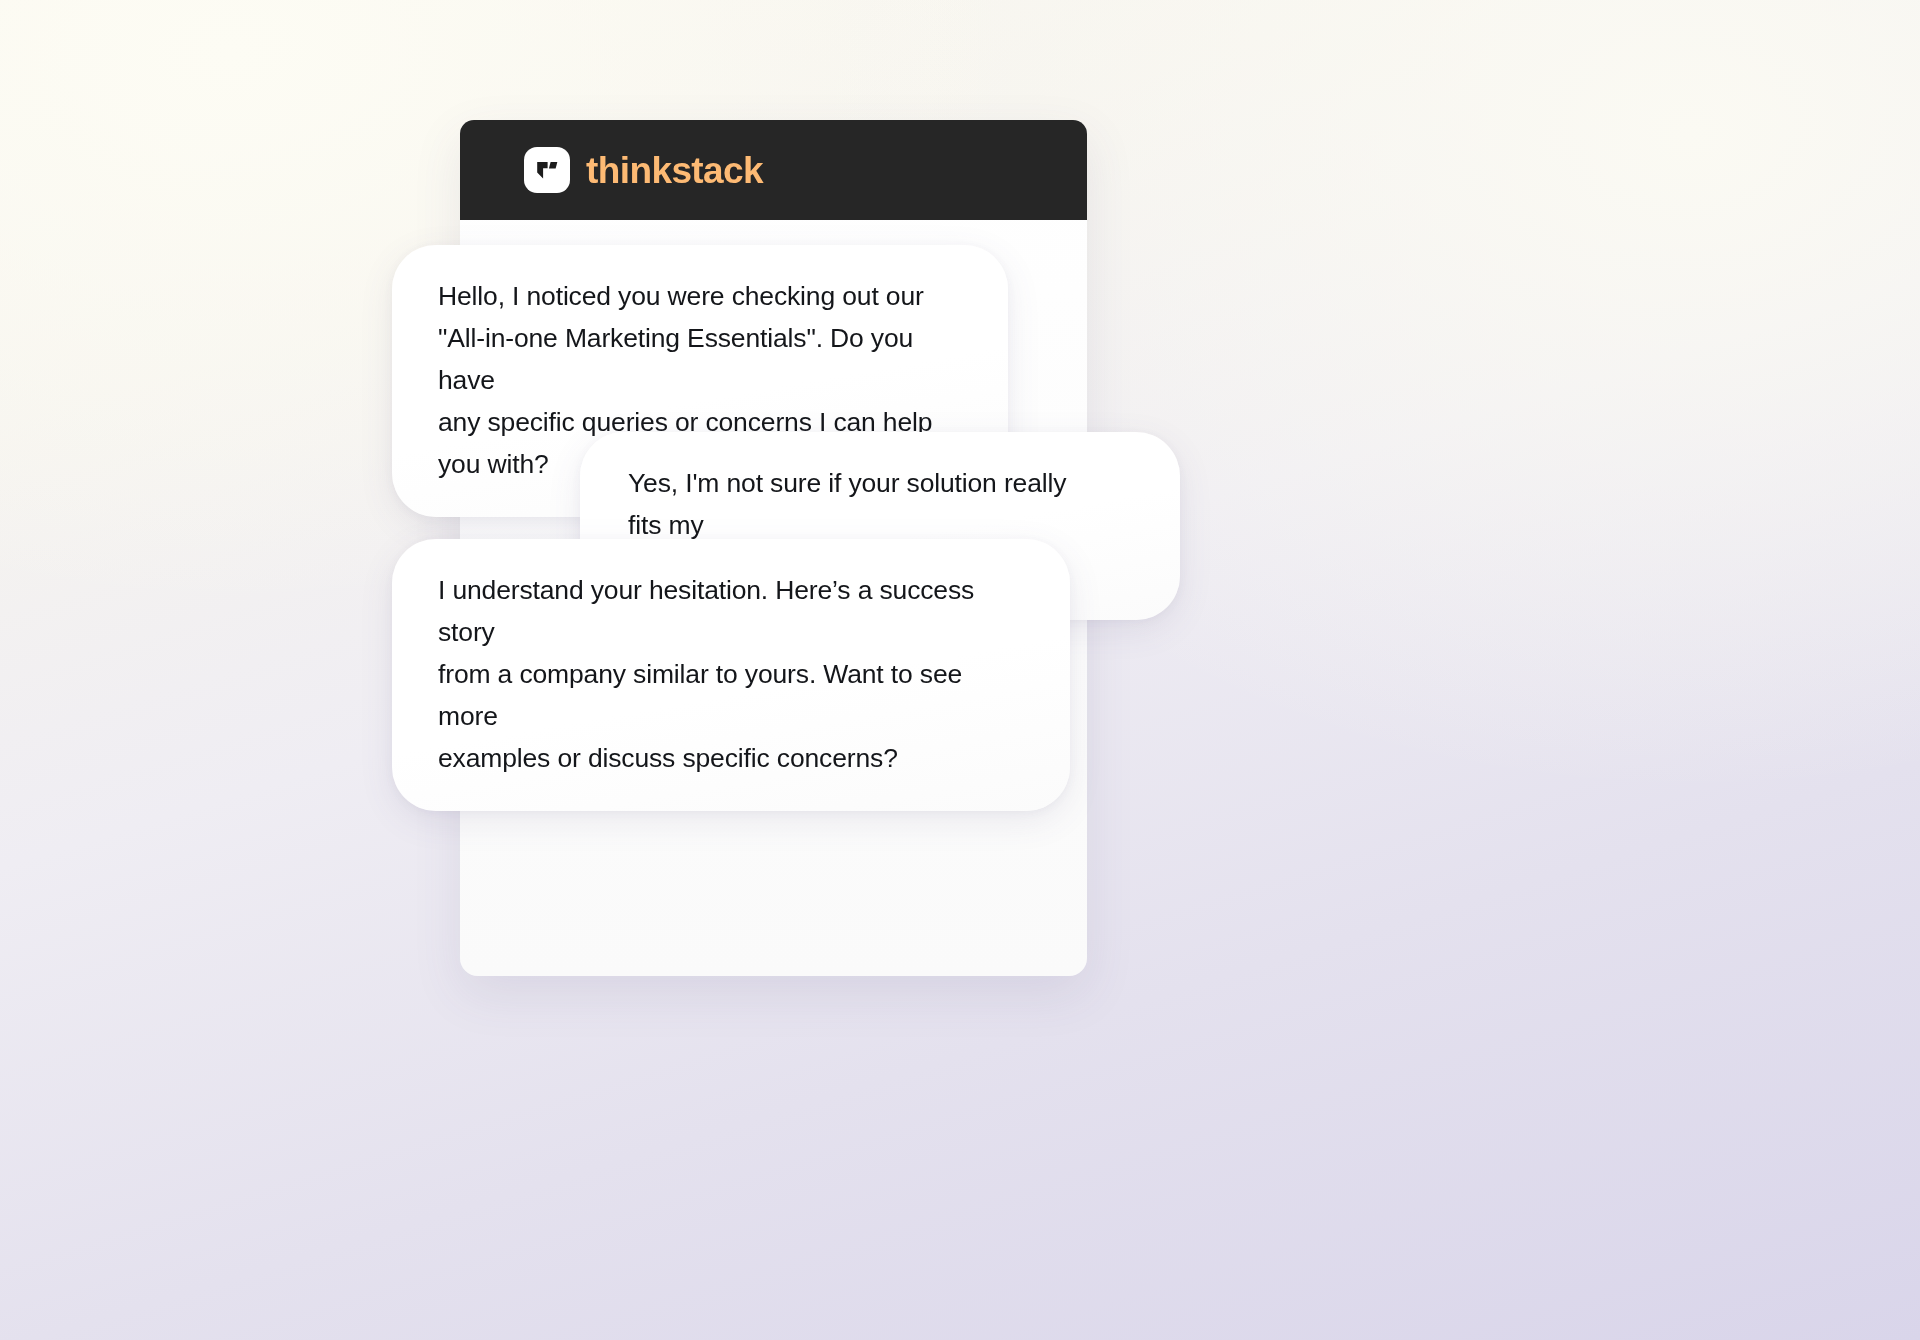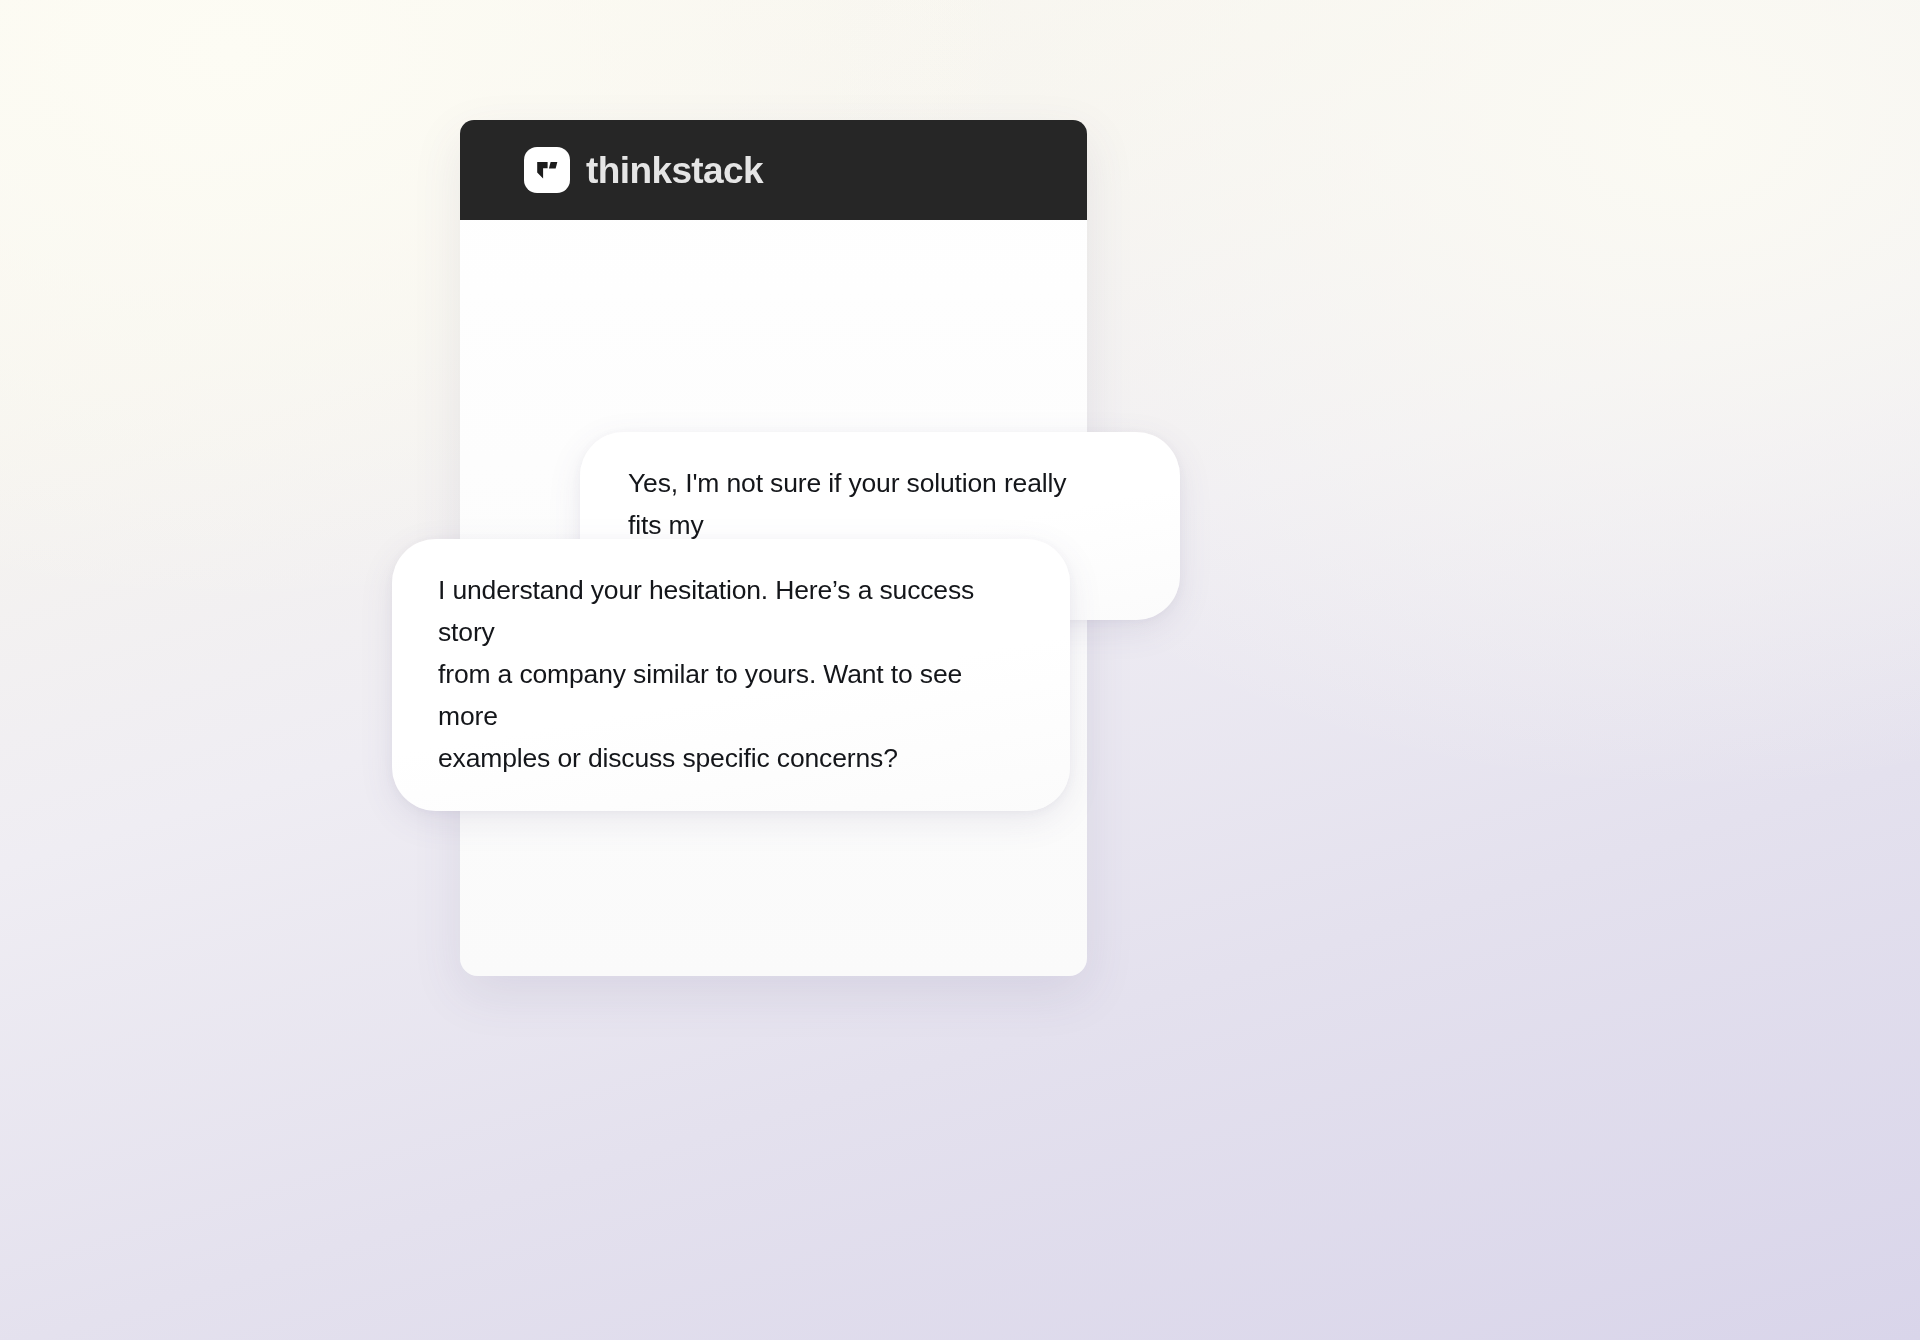--- a/index.html
+++ b/index.html
@@ -62,21 +62,21 @@
     border-radius: 13px;
     background: #ffffff;
     display: flex;
     align-items: center;
     justify-content: center;
     flex: none;
   }
   .logo-mark svg { display: block; }
 
   .brand-name {
-    color: #e5e5e5;
+    color: #fdba74;
     font-size: 37px;
     font-weight: 700;
     letter-spacing: -0.6px;
     line-height: 1;
   }
 
   
   .messages {
     position: absolute;
     left: 0;
@@ -135,20 +135,26 @@
           </svg>
         </span>
         <span class="brand-name">thinkstack</span>
       </div>
     </div>
 
   </div>
 
   <div class="messages">
 
+    <div class="bubble bot b1">
+      <p>Hello, I noticed you were checking out our
+"All-in-one Marketing Essentials". Do you have
+any specific queries or concerns I can help
+you with?</p>
+    </div>
 
     <div class="bubble user b2">
       <p>Yes, I'm not sure if your solution really fits my
 business size and industry.</p>
     </div>
 
     <div class="bubble bot b3">
       <p>I understand your hesitation. Here’s a success story
 from a company similar to yours. Want to see more
 examples or discuss specific concerns?</p>

